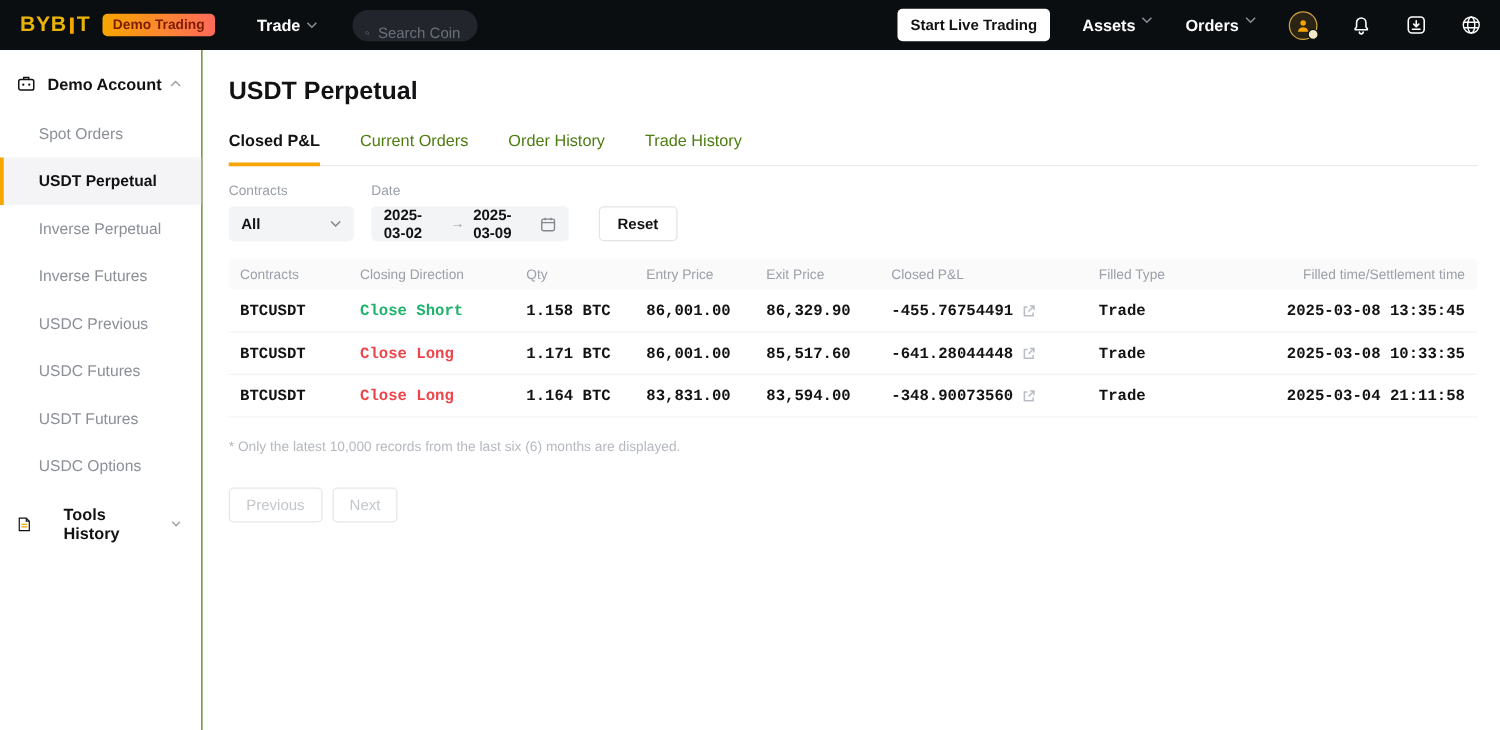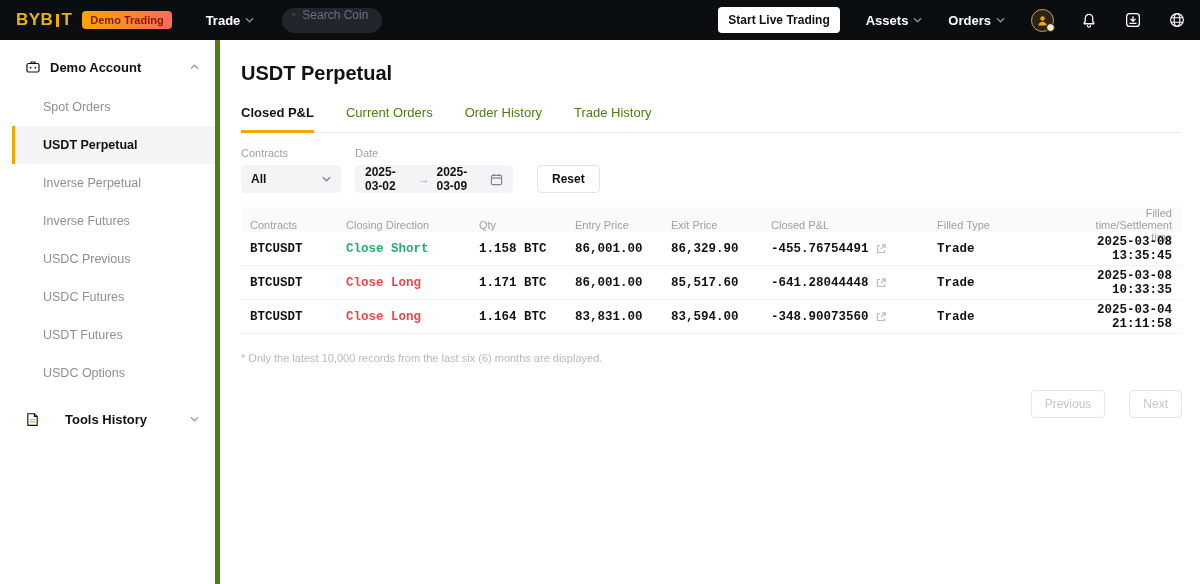--- a/index.html
+++ b/index.html
@@ -13,42 +13,42 @@
     color:#eab308; letter-spacing:.5px; }
   .logo-i { display:inline-block; width:3px; height:13px; background:#f7a600;
     margin:0 2px 0 3px; }
   .demo-badge { margin-left:10px; font-size:11px; font-weight:700; color:#7e1c00;
     background:linear-gradient(90deg,#f7a600,#ff6a5b); border-radius:4px;
     padding:3px 8px; }
   .nav-link { display:flex; align-items:center; gap:5px; color:#fff;
     font-size:13px; font-weight:600; margin-left:34px; cursor:pointer; }
   .chev { width:9px; height:6px; color:#8a8f98; }
   .search { margin-left:28px; background:#22262c; border-radius:13px; height:25px;
-    width:100px; display:flex; align-items:flex-start; padding:0 10px; gap:6px; }
+    width:100px; display:flex; align-items:flex-end; padding:0 10px; gap:6px; }
   .search input { background:transparent; border:0; outline:0; color:#c7ccd3;
     font-size:12px; width:70px; font-family:inherit; }
   .search input::placeholder { color:#6a707a; }
   .topbar-right { margin-left:auto; display:flex; align-items:center; }
   .start-live { background:#fff; color:#121214; font-size:12px; font-weight:700;
     border:0; border-radius:4px; padding:6px 10px; cursor:pointer;
     font-family:inherit; }
-  .top-dd { display:flex; align-items:center; gap:5px; color:#fff; font-size:13px;
+  .top-dd { display:flex; gap:5px; color:#fff; font-size:13px;
     font-weight:600; margin-left:26px; cursor:pointer; }
   .avatar { width:23px; height:23px; border-radius:50%; background:#2b2316;
     border:1px solid #caa23f; margin-left:26px; position:relative; display:flex;
     align-items:center; justify-content:center; cursor:pointer; }
   .avatar-dot { position:absolute; right:-2px; bottom:-1px; width:9px; height:9px;
     border-radius:50%; background:#f3e7c8; border:1px solid #0b0e11; }
   .top-icon { margin-left:26px; display:flex; cursor:pointer; }
   .top-icon svg { width:18px; height:18px; }
 
   
   .content { display:flex; height:544px; }
-  .sidebar { width:220px; border-right:5px solid #4d7c0f; padding-top:6px;
-    flex-shrink:0;padding-left:12px; }
+  .sidebar { width:162px; border-right:1px solid #4d7c0f; padding-top:6px;
+    flex-shrink:0; }
   .side-head { display:flex; align-items:center; height:42px; padding:0 16px 0 13px;
     cursor:pointer; }
   .side-head .lbl { font-size:13px; font-weight:700; margin-left:9px; }
   .side-head .chev { margin-left:auto; color:#9ba0a8; }
   .side-item { height:38px; display:flex; align-items:center; padding-left:28px;
     font-size:12.5px; color:#8b8f96; cursor:pointer; border-left:3px solid transparent; }
   .side-item.active { background:#f4f4f6; color:#121214; font-weight:700;
     border-left:3px solid #f7a600; }
   .side-tools { margin-top:6px;gap:16px; }
 
@@ -83,21 +83,21 @@
     border-bottom:1px solid #f2f3f5;font-family:Liberation Mono, monospace; }
   .cell { padding-left:9px; }
   .cell.right { text-align:right; padding-right:10px; }
   .dir { font-weight:700; }
   .green { color:#20b26c; }
   .red { color:#ef454a; }
   .pnl-cell { display:flex; align-items:center; gap:6px; }
   .share { display:flex; cursor:pointer; } .share svg { width:12px; height:12px; }
 
   .note { margin-top:18px; font-size:11px; color:#b5b9bf; }
-  .pager { display:flex; justify-content:flex-end; gap:24px; margin-top:26px; }
+  .pager { display:flex; justify-content:flex-start; gap:8px; margin-top:26px; }
   .pager button { background:#fff; border:1px solid #e4e6ea; border-radius:4px;
     color:#c3c7cc; font-size:12px; padding:6px 13px; cursor:pointer;
     font-family:inherit; }
 </style>
 </head>
 <body>
 
 <div class="topbar">
   <div class="logo">
     <span>BYB</span>

